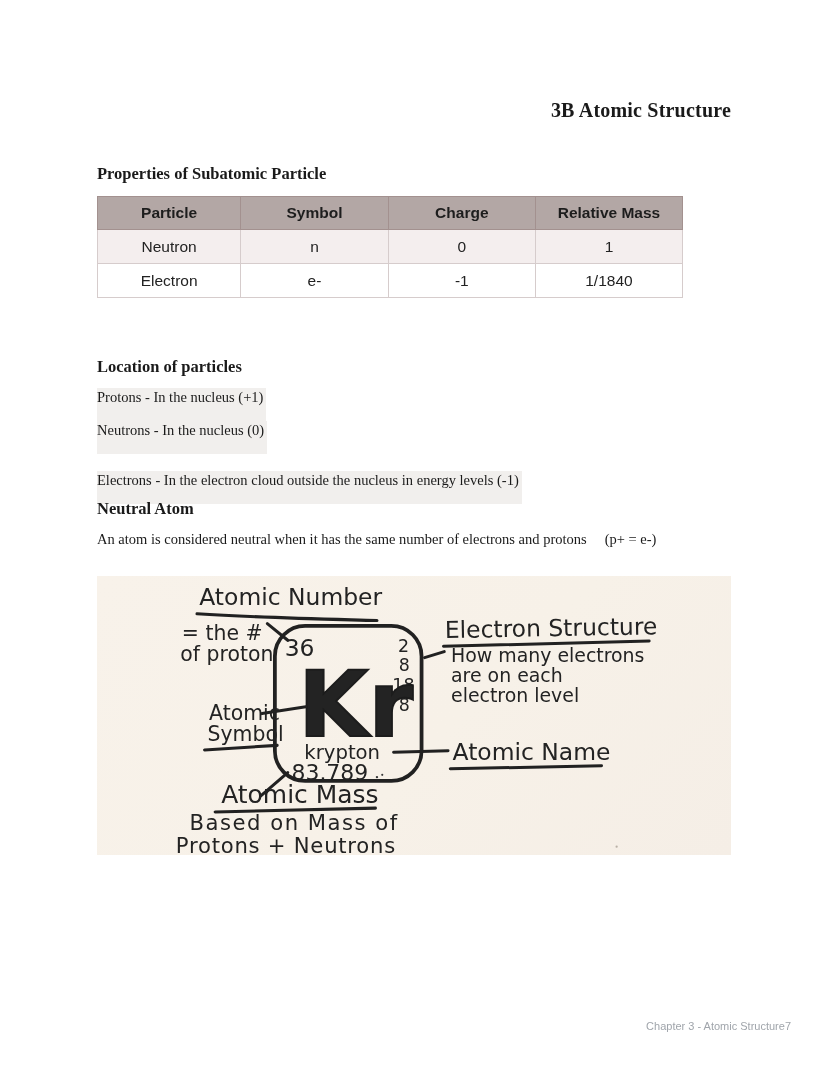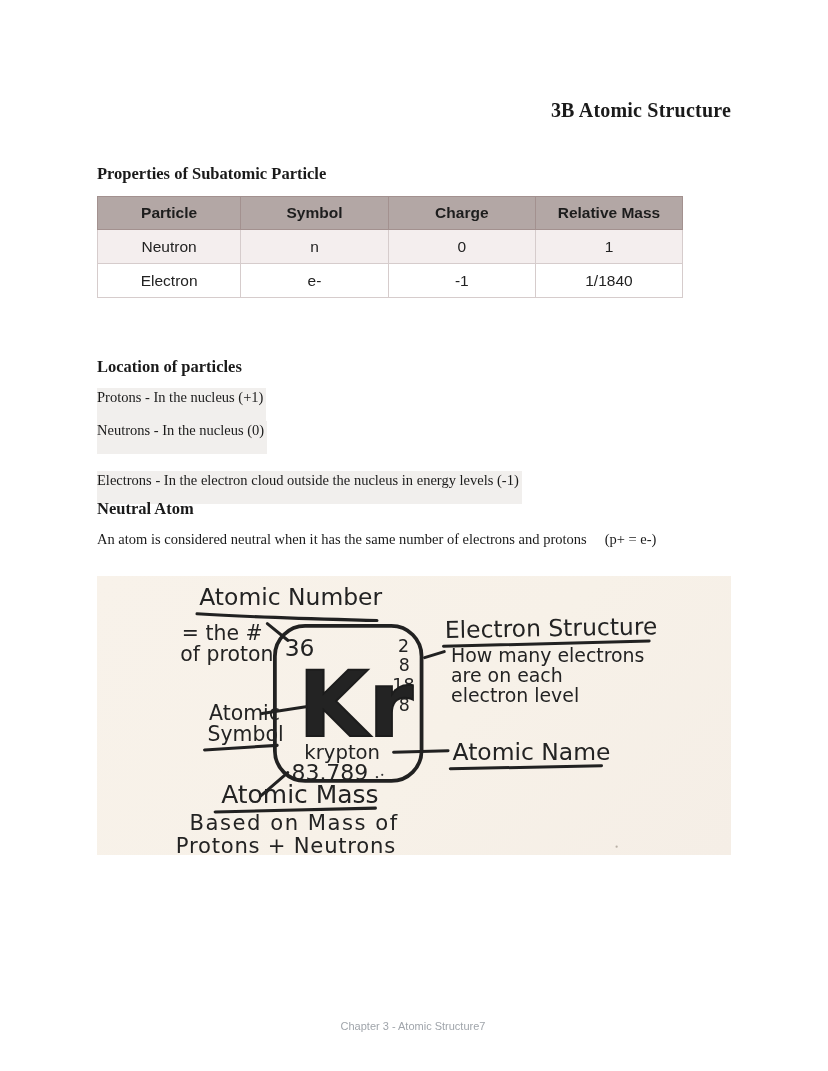--- a/index.html
+++ b/index.html
@@ -68,21 +68,21 @@
   }
   .photo svg { position:absolute; inset:0; width:100%; height:100%; }
   .hw {
     font-family:"DejaVu Sans", sans-serif;
     fill:#232323;
   }
   .ink-line { stroke:#212121; fill:none; stroke-linecap:round; stroke-linejoin:round; }
 
   .footer {
     top:1020px; left:35px; right:37px;
-    display:flex; justify-content:center;
+    display:flex; justify-content:flex-end;
     font-family:"Liberation Sans", sans-serif;
     font-size:11px; color:#a0a5ab;
   }
 </style>
 </head>
 <body>
 
 <div class="page">
 
   <h1 class="abs content-x doc-title">3B Atomic Structure</h1>

